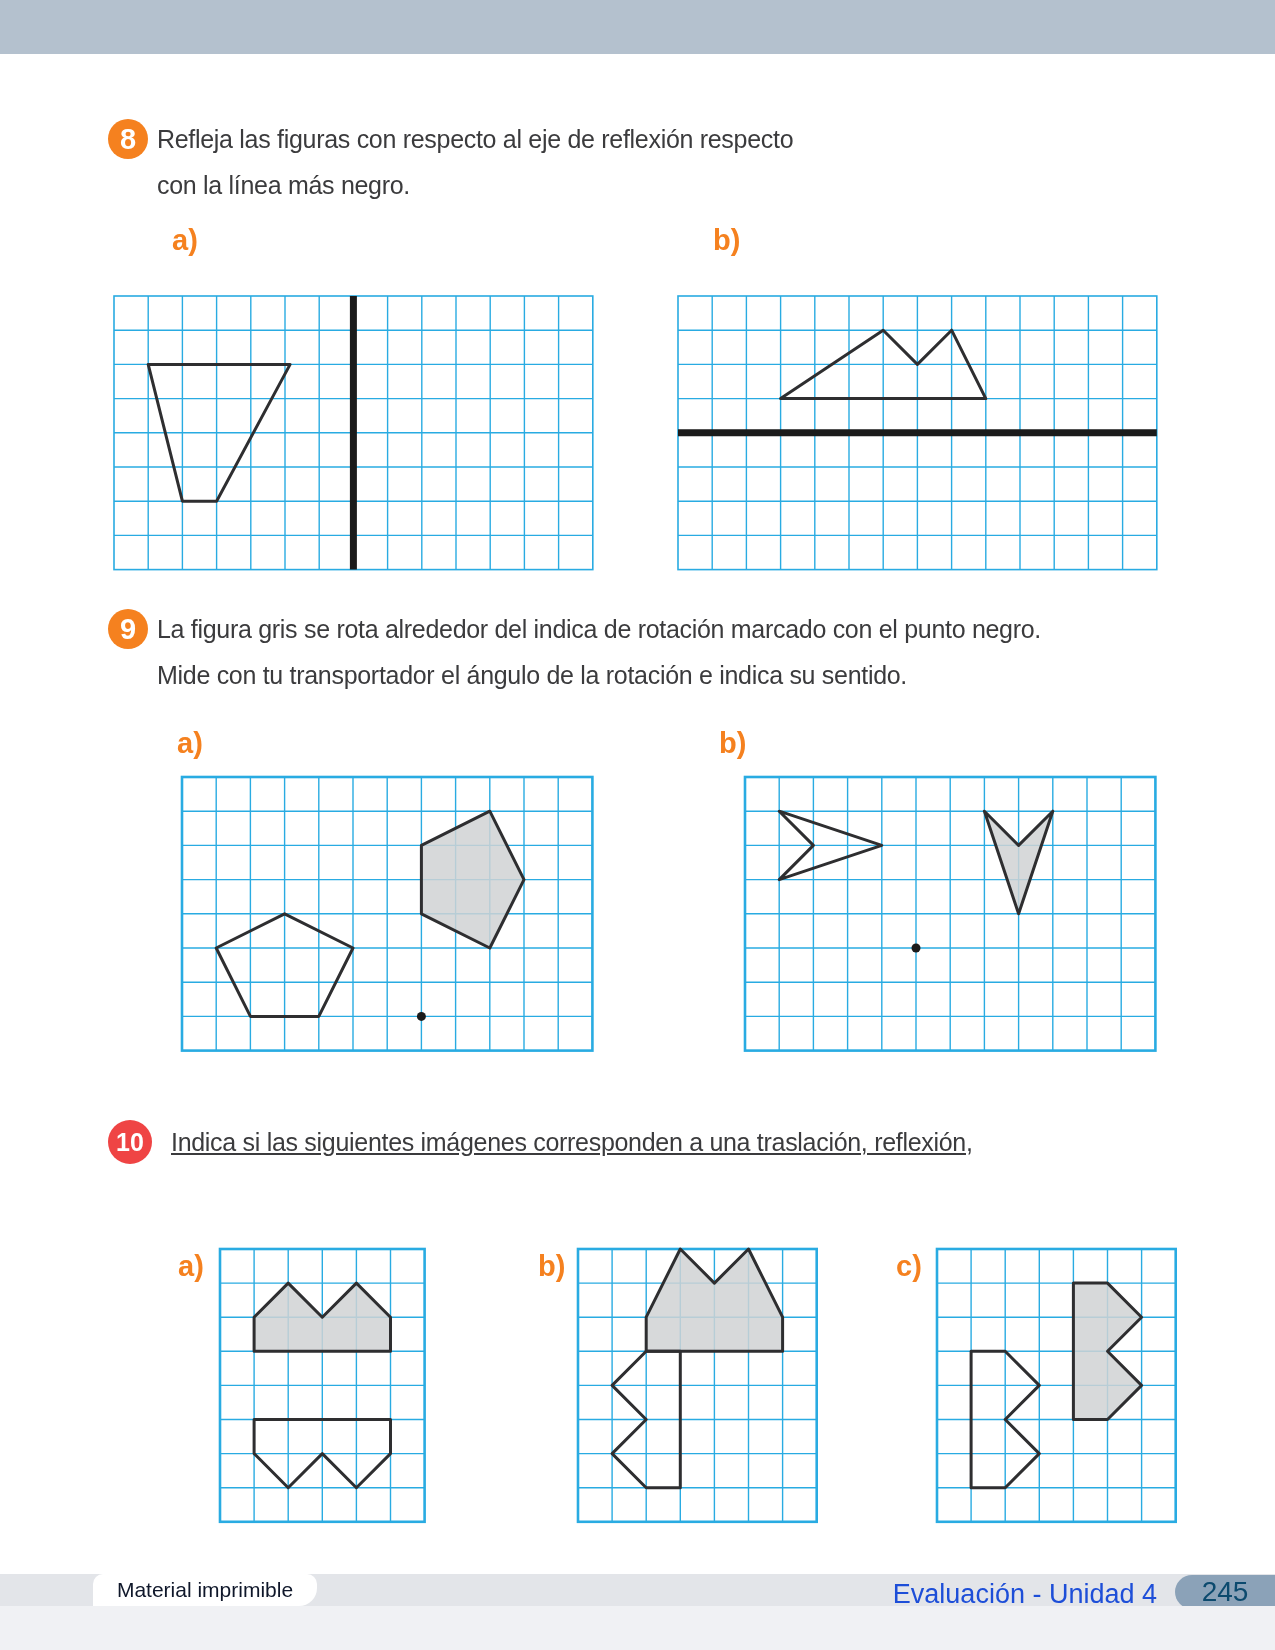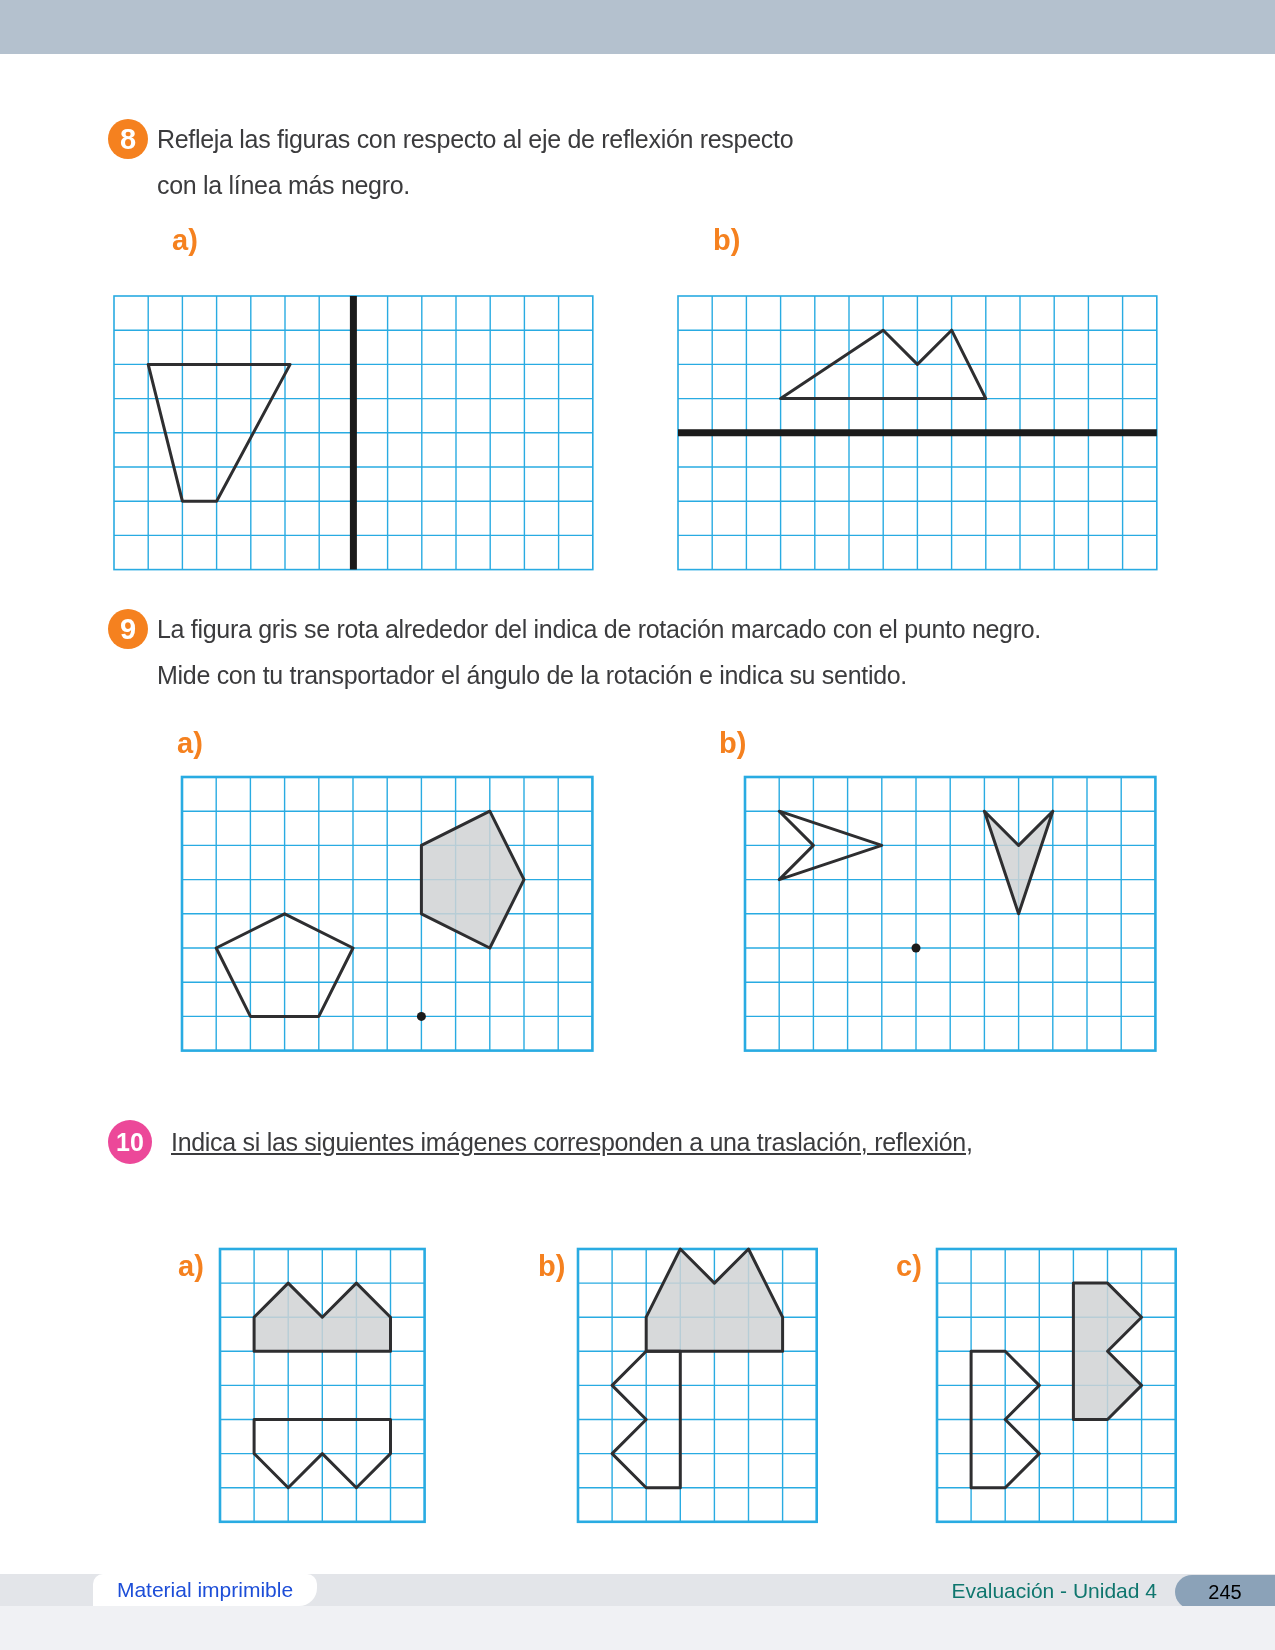--- a/index.html
+++ b/index.html
@@ -18,26 +18,26 @@
   .ex-text{position:absolute;color:#3b3b3d;font-size:25px;letter-spacing:-0.3px;line-height:46px;white-space:nowrap;}
   .panel-label{position:absolute;font-size:29px;font-weight:bold;white-space:nowrap;}
   .panel-svg{position:absolute;}
   .footer-bar{position:absolute;left:0;width:1275px;}
   .footer-tab{
     position:absolute;background:#ffffff;border-radius:10px 10px 18px 0;
     display:flex;align-items:center;justify-content:center;
     font-size:21px;
   }
   .footer-right-label{
-    position:absolute;color:#0f766e;font-size:21px;white-space:nowrap;
+    position:absolute;color:#1d4ed8;font-size:27px;white-space:nowrap;
   }
   .page-badge{
-    position:absolute;border-radius:17px 0 0 17px;color:#000000;
+    position:absolute;border-radius:17px 0 0 17px;color:#0c4a6e;
     display:flex;align-items:center;justify-content:center;
-    font-size:20px;
+    font-size:28px;
   }
   .bottom-strip{position:absolute;left:0;width:1275px;}
 </style>
 </head>
 <body>
 
 <div class="top-bar" style="background: rgb(180, 193, 206); height: 54px;"></div>
 
 <div id="content">
     <div class="badge" style="left: 108px; top: 119px; width: 40px; height: 40px; background: rgb(245, 129, 31); font-size: 29px;">8</div>
@@ -153,21 +153,21 @@
         <line x1="0" y1="136.8" x2="410.40000000000003" y2="136.8" stroke="#29abe2" stroke-width="1.4"></line>
         <line x1="0" y1="171" x2="410.40000000000003" y2="171" stroke="#29abe2" stroke-width="1.4"></line>
         <line x1="0" y1="205.20000000000002" x2="410.40000000000003" y2="205.20000000000002" stroke="#29abe2" stroke-width="1.4"></line>
         <line x1="0" y1="239.40000000000003" x2="410.40000000000003" y2="239.40000000000003" stroke="#29abe2" stroke-width="1.4"></line>
         <rect x="0" y="0" width="410.40000000000003" height="273.6" fill="none" stroke="#29abe2" stroke-width="2.6"></rect>
         <polygon points="239.40000000000003,34.2 273.6,68.4 307.8,34.2 273.6,136.8" fill="#d0d2d4" fill-opacity="0.85" stroke="#2e2e30" stroke-width="3" stroke-linejoin="round"></polygon>
         <polygon points="34.2,34.2 136.8,68.4 34.2,102.60000000000001 68.4,68.4" fill="none" fill-opacity="1" stroke="#2e2e30" stroke-width="3" stroke-linejoin="round"></polygon>
         <circle cx="171" cy="171" r="4.5" fill="#1b1b1b"></circle>
       </g>
     </svg>
-    <div class="badge" style="left: 108px; top: 1120px; width: 44px; height: 44px; background: #ec4899; font-size: 25px;">10</div>
+    <div class="badge" style="left: 108px; top: 1120px; width: 44px; height: 44px; background: #ef4444; font-size: 25px;">10</div>
     <div class="ex-text" style="left: 171px; top: 1119px; text-decoration: underline;">
       <div>Indica si las siguientes imágenes corresponden a una traslación, reflexión,</div>
     </div>
     <div class="panel-label" style="left: 178px; top: 1250px; color: rgb(245, 129, 31);">a)</div>
     <svg width="216.60000000000002" height="284.8" class="panel-svg" style="left: 214px; top: 1243px;">
       <g transform="translate(6,6)">
         <line x1="34.1" y1="0" x2="34.1" y2="272.8" stroke="#29abe2" stroke-width="1.4"></line>
         <line x1="68.2" y1="0" x2="68.2" y2="272.8" stroke="#29abe2" stroke-width="1.4"></line>
         <line x1="102.30000000000001" y1="0" x2="102.30000000000001" y2="272.8" stroke="#29abe2" stroke-width="1.4"></line>
         <line x1="136.4" y1="0" x2="136.4" y2="272.8" stroke="#29abe2" stroke-width="1.4"></line>
@@ -222,20 +222,20 @@
         <line x1="0" y1="204.60000000000002" x2="238.70000000000002" y2="204.60000000000002" stroke="#29abe2" stroke-width="1.4"></line>
         <line x1="0" y1="238.70000000000002" x2="238.70000000000002" y2="238.70000000000002" stroke="#29abe2" stroke-width="1.4"></line>
         <rect x="0" y="0" width="238.70000000000002" height="272.8" fill="none" stroke="#29abe2" stroke-width="2.6"></rect>
         <polygon points="136.4,34.1 170.5,34.1 204.60000000000002,68.2 170.5,102.30000000000001 204.60000000000002,136.4 170.5,170.5 136.4,170.5" fill="#d0d2d4" fill-opacity="0.85" stroke="#2e2e30" stroke-width="3" stroke-linejoin="round"></polygon>
         <polygon points="34.1,102.30000000000001 68.2,102.30000000000001 102.30000000000001,136.4 68.2,170.5 102.30000000000001,204.60000000000002 68.2,238.70000000000002 34.1,238.70000000000002" fill="none" fill-opacity="1" stroke="#2e2e30" stroke-width="3" stroke-linejoin="round"></polygon>
       </g>
     </svg>
   </div>
 
 <div class="footer-bar" style="top: 1574px; height: 32px; background: rgb(227, 229, 233);"></div>
-<div class="footer-tab" style="left: 93px; top: 1574px; width: 224px; height: 32px; color: #1d4ed8;">
+<div class="footer-tab" style="left: 93px; top: 1574px; width: 224px; height: 32px; color: #0f172a;">
   <span>Material imprimible</span>
 </div>
 <div class="footer-right-label" style="right: 118px; top: 1579px;">Evaluación - Unidad 4</div>
 <div class="page-badge" style="left: 1175px; top: 1575px; width: 100px; height: 34px; background: rgb(139, 162, 184);">
   <span>245</span>
 </div>
 <div class="bottom-strip" style="top: 1606px; height: 44px; background: rgb(240, 241, 244);"></div>
 
 </body></html>

